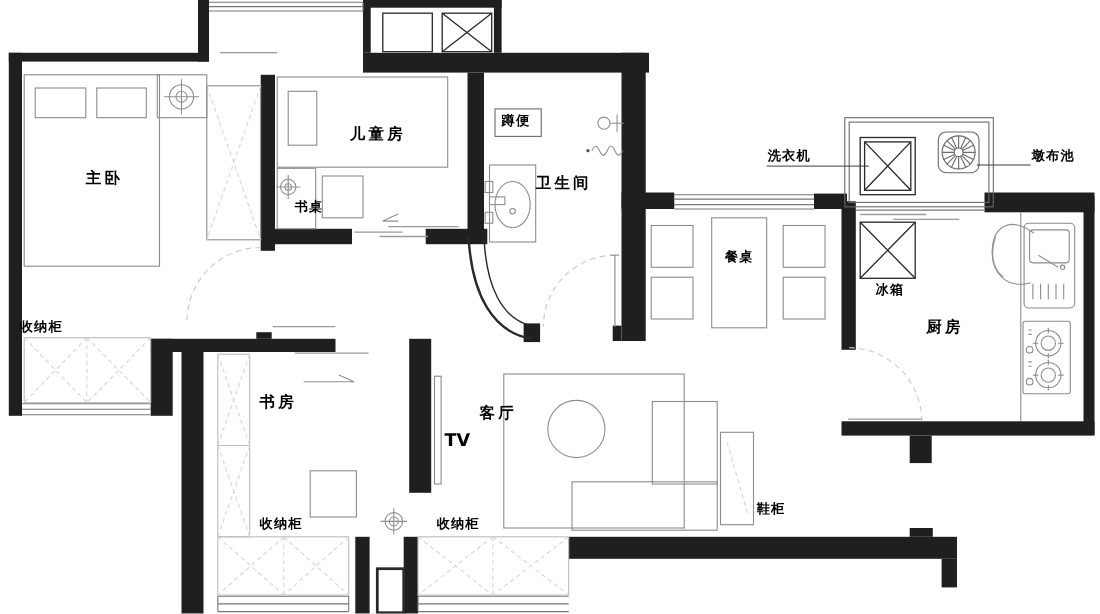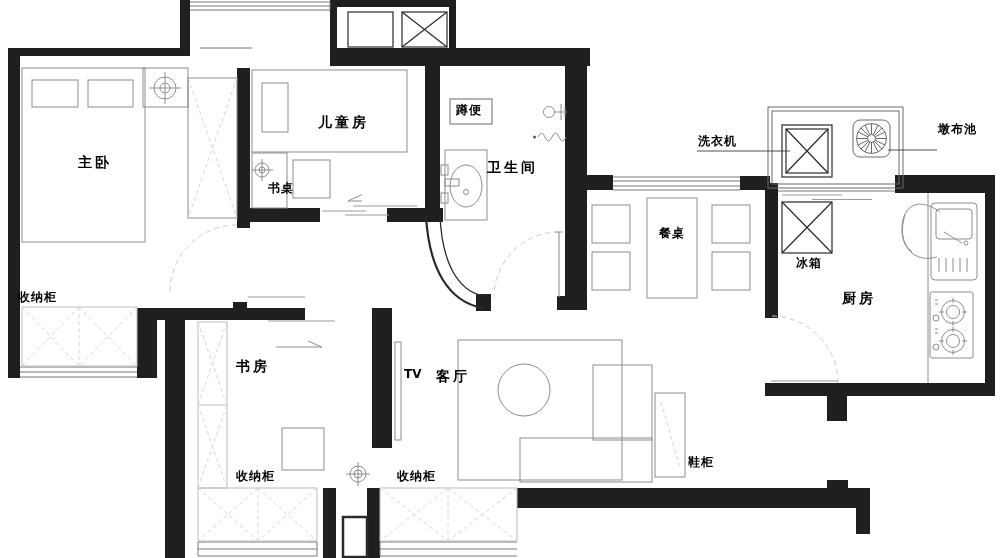--- a/index.html
+++ b/index.html
@@ -21,21 +21,21 @@
   .leaf{fill:none;stroke:#9a9a9a;stroke-width:1.2;}
   .sym{fill:none;stroke:#8f8f8f;stroke-width:1;}
   .dk{fill:none;stroke:#2a2a2a;stroke-width:1.2;}
   .curve{fill:none;stroke:#2a2a2a;stroke-width:2.2;}
   .curvein{fill:none;stroke:#2a2a2a;stroke-width:1.3;}
   .leader{fill:none;stroke:#3a3a3a;stroke-width:0.9;}
   
   .lbl{position:absolute;color:var(--label);white-space:nowrap;line-height:1;}
   .room{font-size:14px;font-weight:600;letter-spacing:3px;}
   .small{font-size:12px;font-weight:700;letter-spacing:1px;text-align:center;}
-  .tiny{font-size:12px;font-weight:700;}
+  .tiny{font-size:16px;font-weight:700;margin-top:24px;}
 </style>
 </head>
 <body>
 
 <div class="plan">
 <svg width="1000" height="558" viewBox="0 0 1000 558">
 
   <g>
     <rect class="wall" x="8" y="48" width="182" height="8"></rect>
     <rect class="wall" x="8" y="48" width="12" height="330"></rect>
@@ -281,21 +281,21 @@
 
   <div class="lbl room" style="left:78px;top:155px">主卧</div>
   <div class="lbl room" style="left:318px;top:115px">儿童房</div>
   <div class="lbl room" style="left:487px;top:160px">卫生间</div>
   <div class="lbl room" style="left:236px;top:359px">书房</div>
   <div class="lbl room" style="left:436px;top:369px">客厅</div>
   <div class="lbl room" style="left:842px;top:291px">厨房</div>
 
   <div class="lbl small" style="left:659px;top:227px">餐桌</div>
   <div class="lbl small" style="left:698px;top:135px">洗衣机</div>
-  <div class="lbl small" style="left:938px;top:123px">墩布池</div>
+  <div class="lbl small" style="left:938px;top:135px">墩布池</div>
   <div class="lbl small" style="left:796px;top:257px">冰箱</div>
   <div class="lbl small" style="left:456px;top:104px">蹲便</div>
   <div class="lbl small" style="left:268px;top:182px">书桌</div>
   <div class="lbl small" style="left:18px;top:291px">收纳柜</div>
   <div class="lbl small" style="left:236px;top:470px">收纳柜</div>
   <div class="lbl small" style="left:397px;top:470px">收纳柜</div>
   <div class="lbl tiny" style="left:404px;top:368px">TV</div>
   <div class="lbl small" style="left:688px;top:456px">鞋柜</div>
 </div>
 

